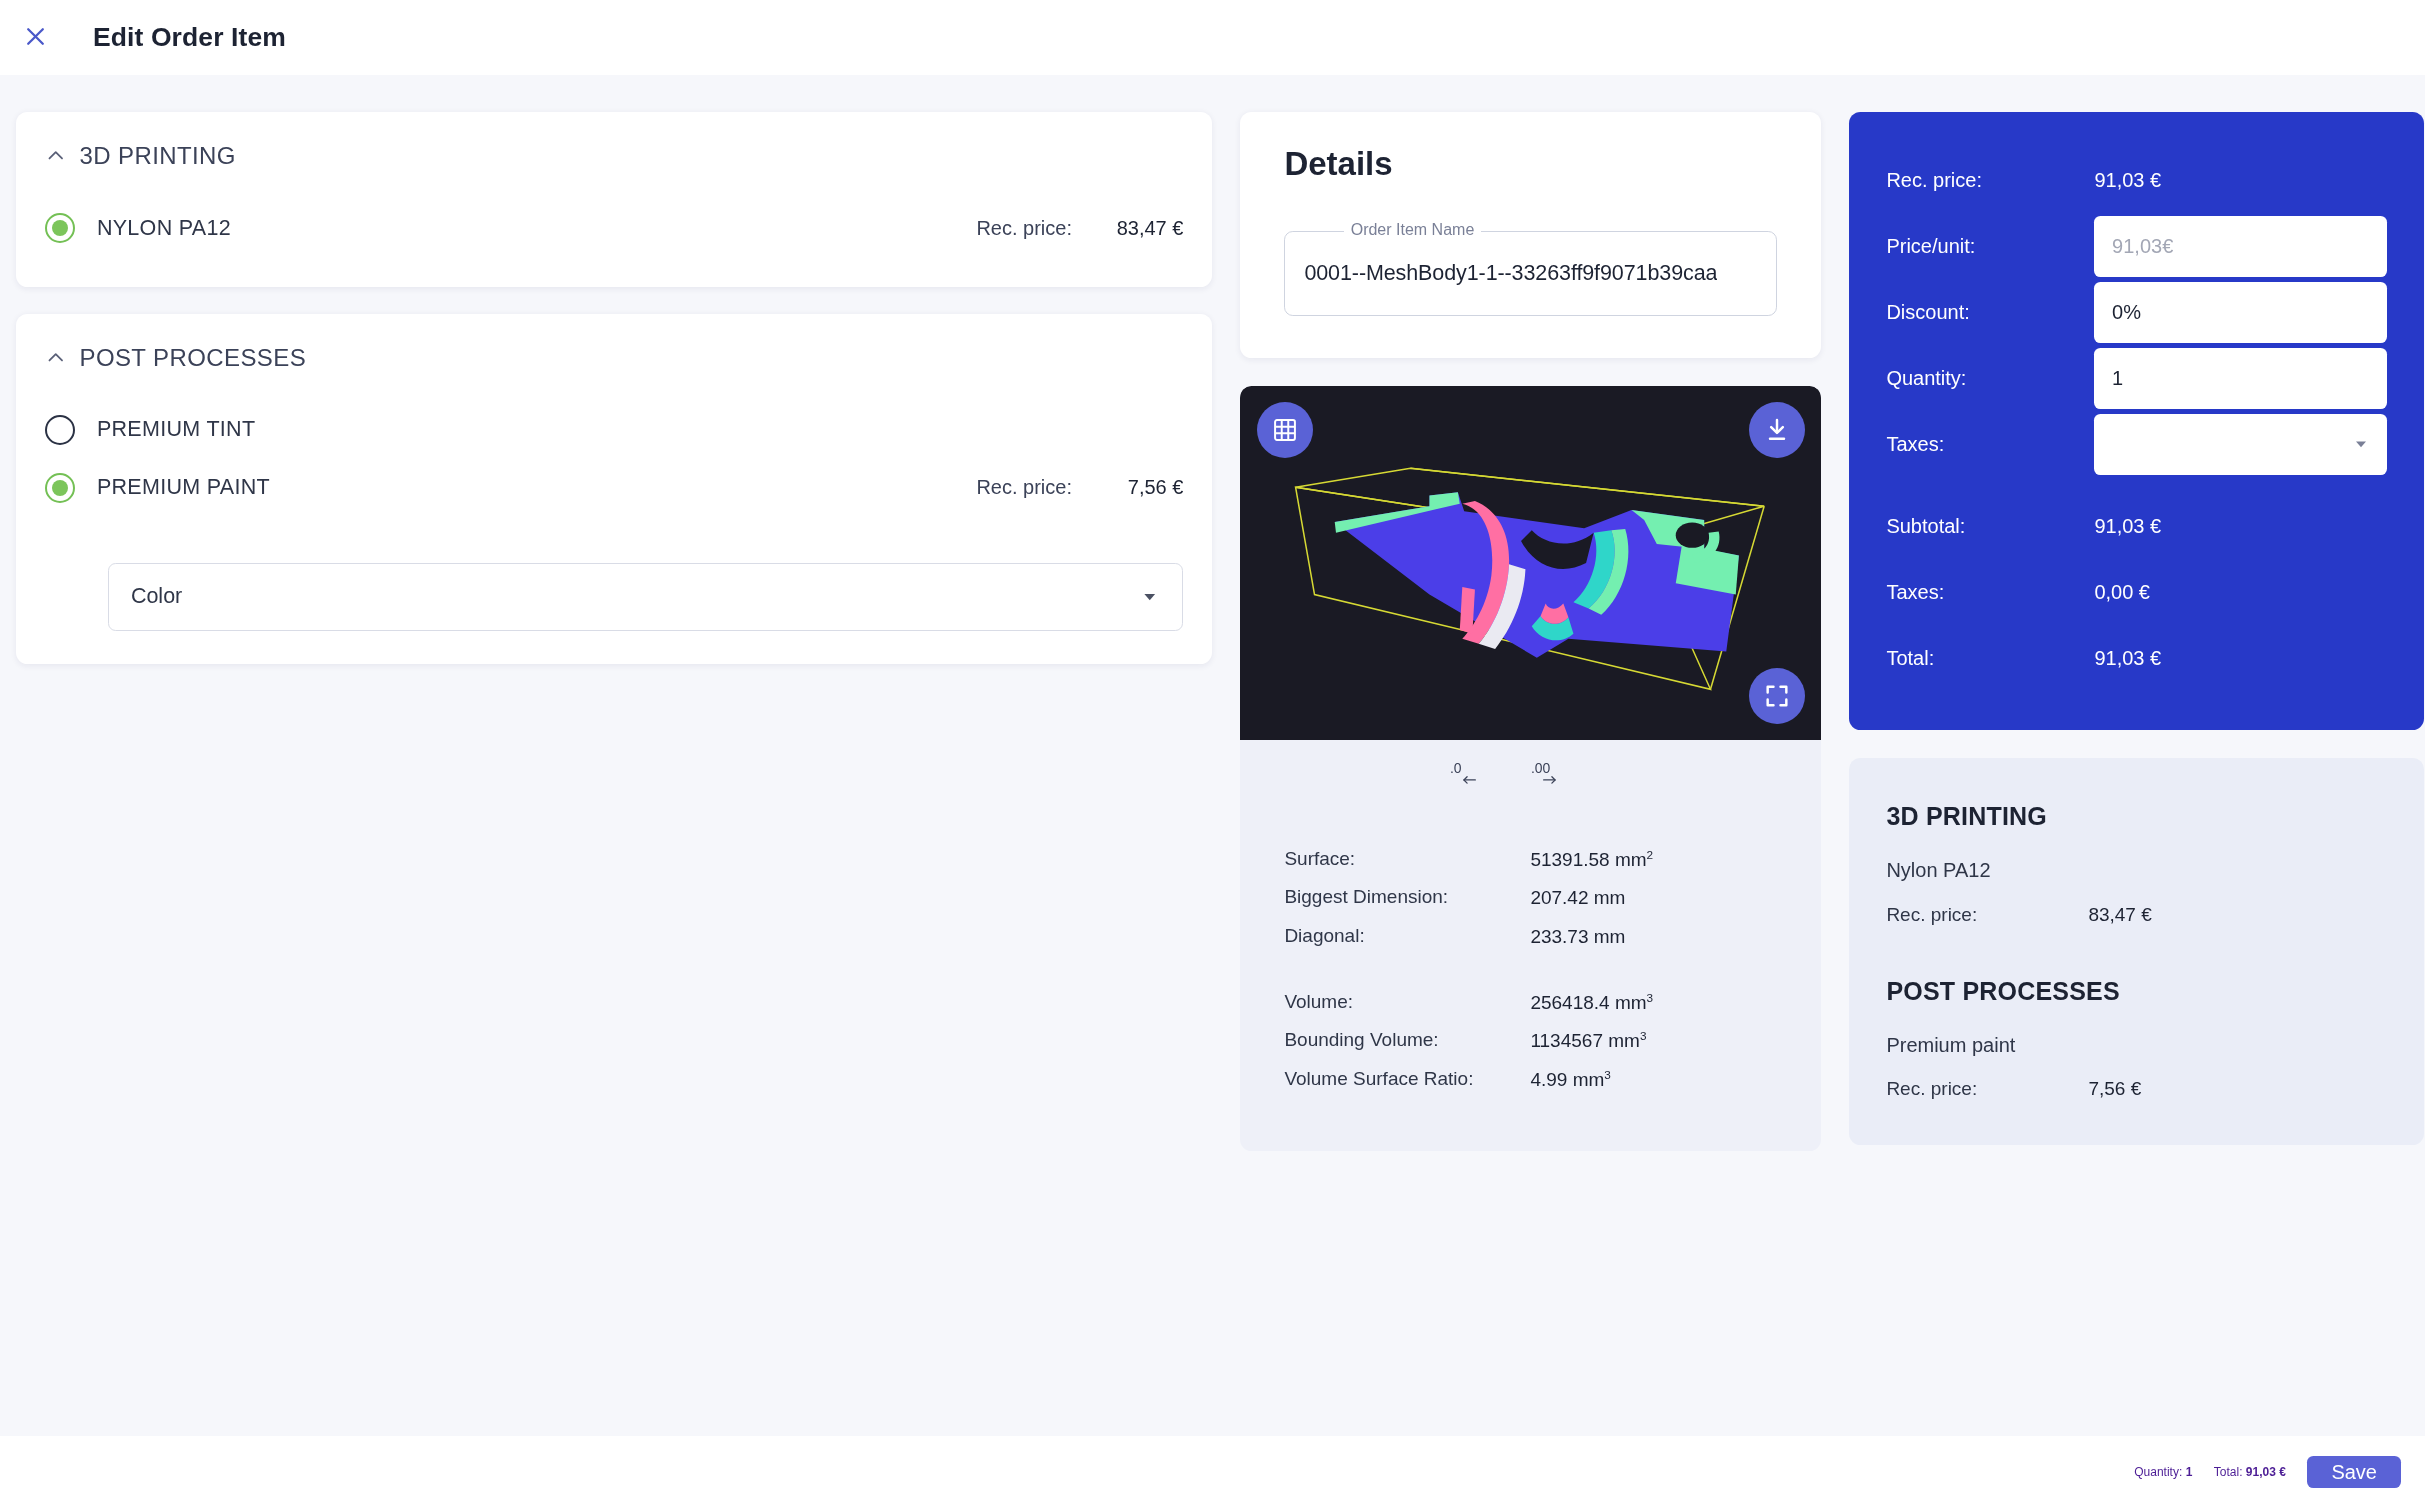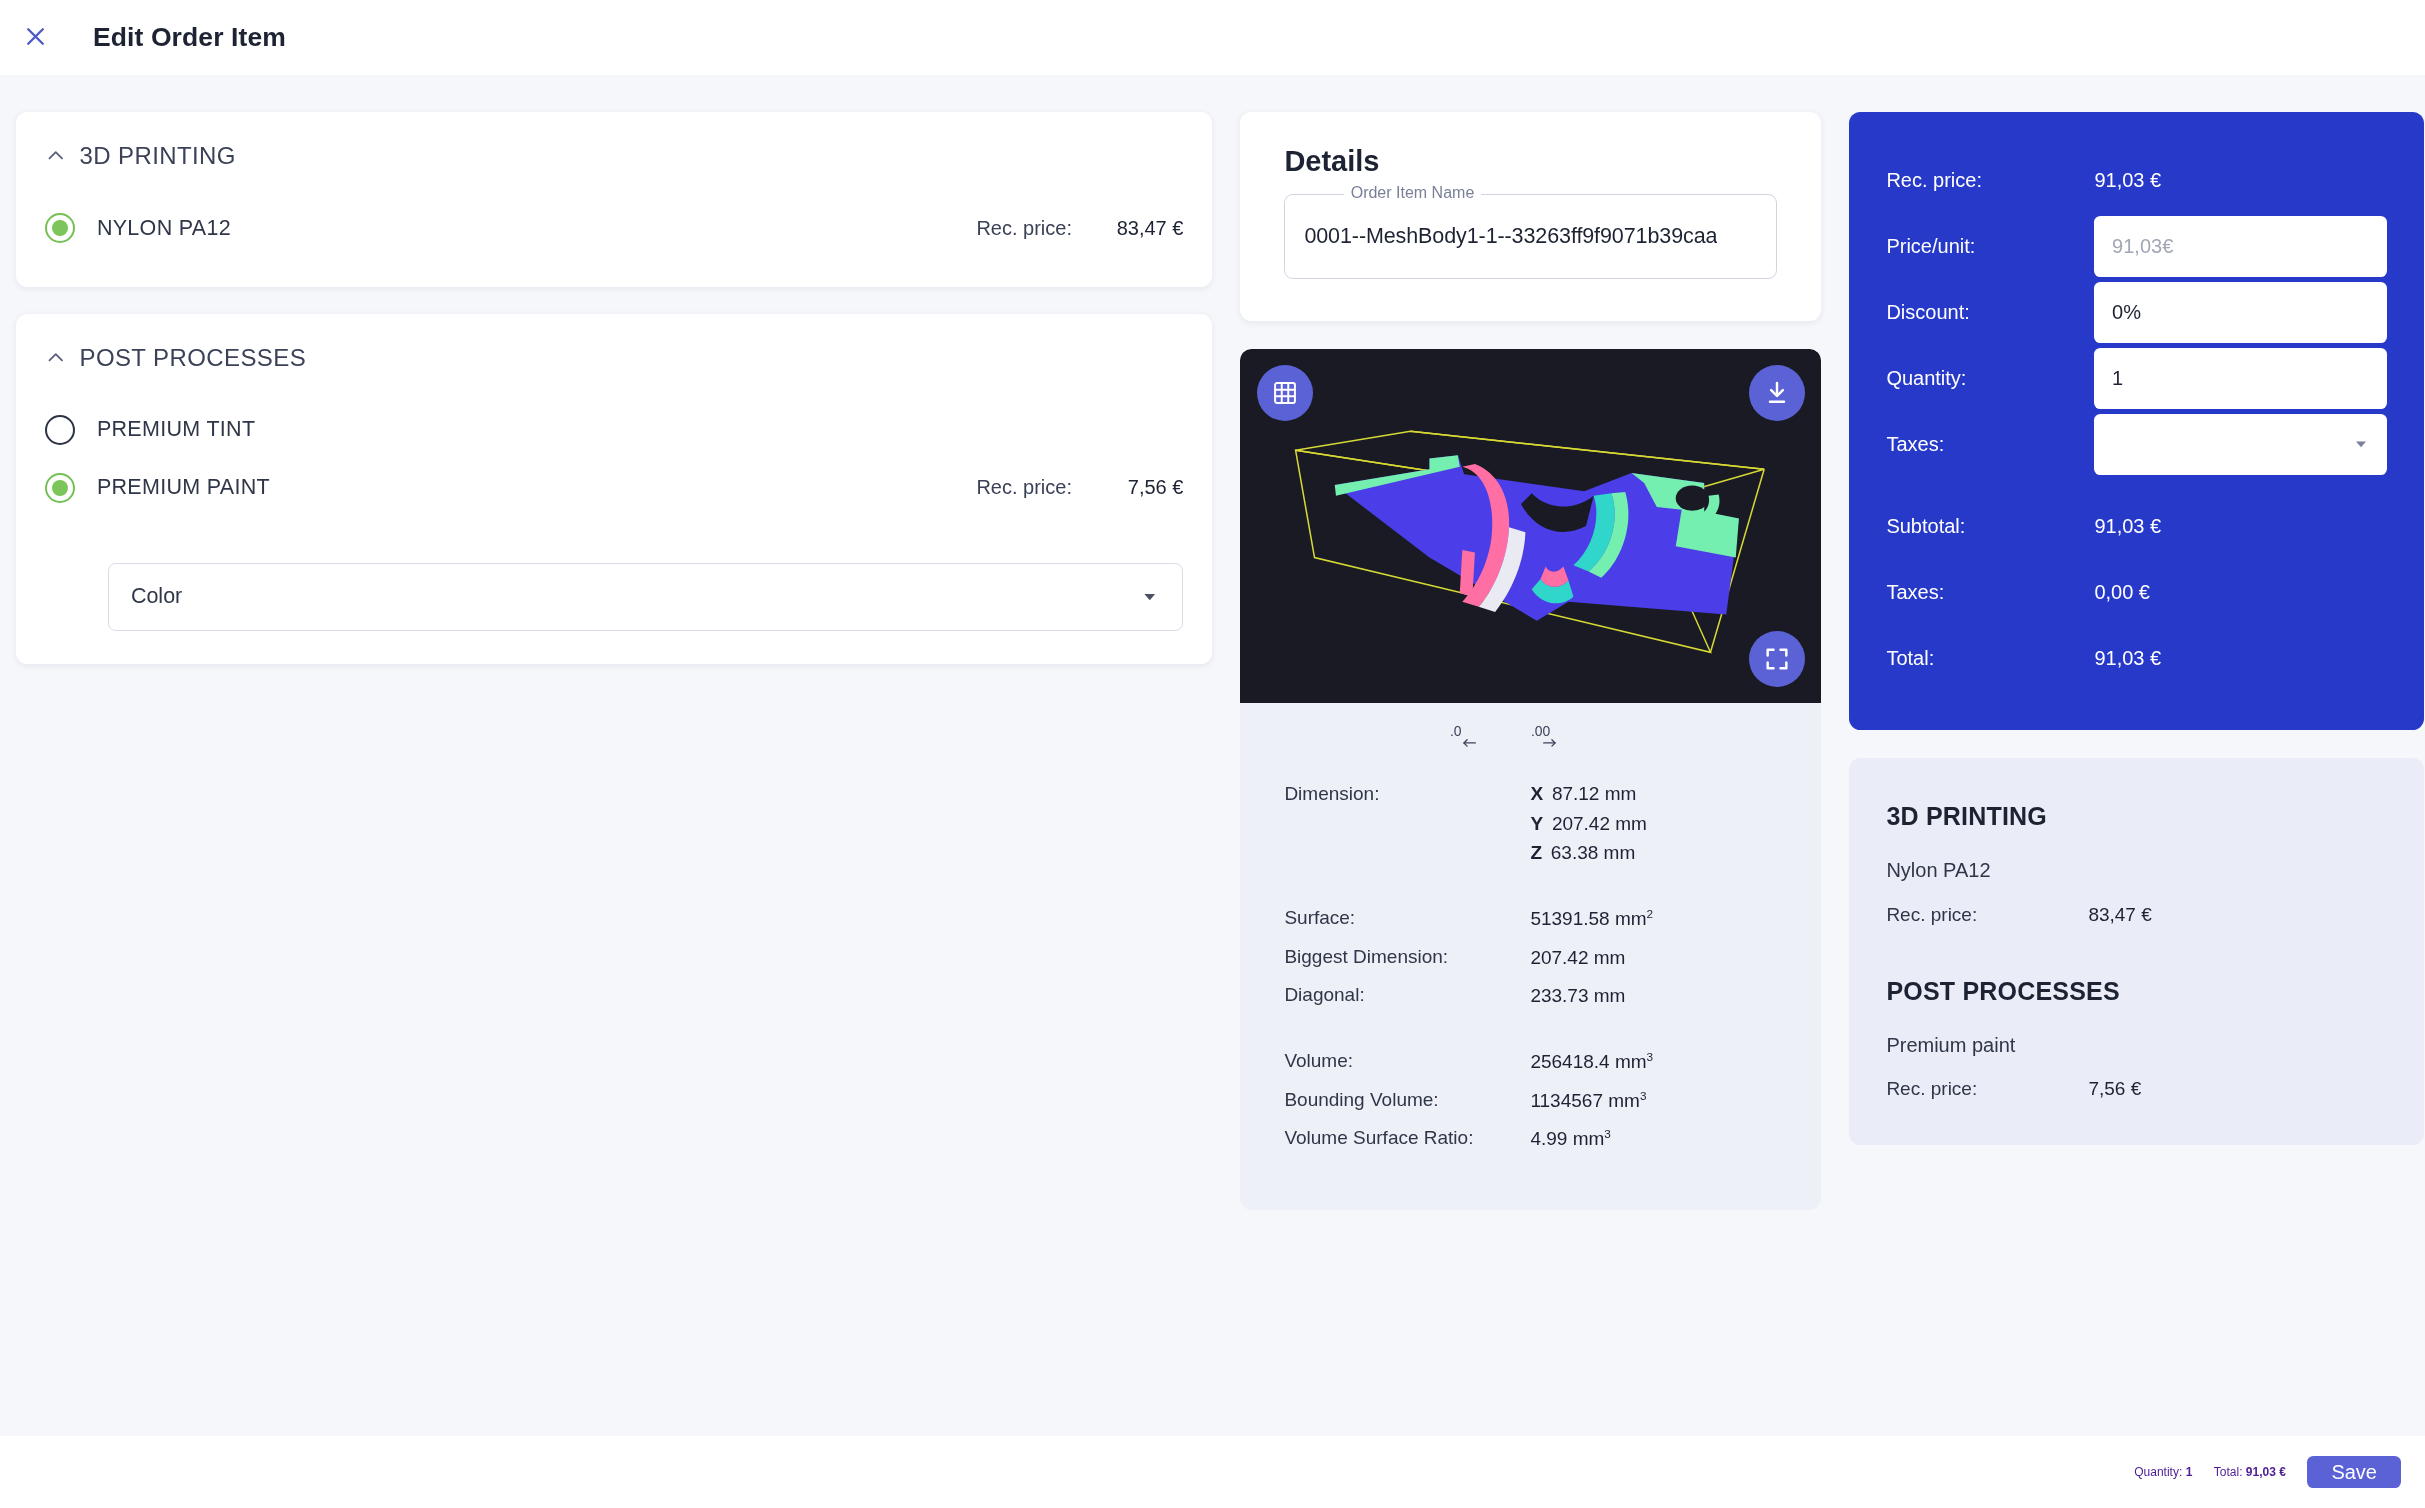--- a/index.html
+++ b/index.html
@@ -121,24 +121,24 @@
     align-items: center;
     padding: 0 21.5px;
     cursor: pointer;
   }
   .select-box .sel-text { font-size: 21.5px; color: #2f3648; flex: 1; }
   .select-box .caret svg { width: 21.5px; height: 21.5px; display: block; }
 
   
   .details-card { padding: 33px 44px 42px 44px; }
   .details-title {
-    font-size: 29px;
+    font-size: 33px;
     font-weight: 700;
     color: #1d2333;
-    margin-bottom: 16px;
+    margin-bottom: 48px;
   }
   .field {
     position: relative;
     border: 1.3px solid #cfd4e0;
     border-radius: 8.8px;
     height: 85px;
     display: flex;
     align-items: center;
     padding: 0 19px;
   }
@@ -474,34 +474,20 @@
             <svg viewBox="0 0 60 52">
               <text x="0" y="22" font-family="Liberation Sans, sans-serif" font-size="22" fill="#3b4258">.00</text>
               <g stroke="#3b4258" stroke-width="2" fill="none" stroke-linecap="round" stroke-linejoin="round">
                 <line x1="20" y1="33" x2="38" y2="33"></line>
                 <polyline points="33,28 38,33 33,38"></polyline>
               </g>
             </svg>
           </span>
         </div>
 
-        <div class="spec-row">
-          <span class="spec-key">Dimension:</span>
-          <span class="dim-lines">
-            <span class="dim-line">
-              <span class="dim-axis">X</span><span>87.12 mm</span>
-            </span>
-            <span class="dim-line">
-              <span class="dim-axis">Y</span><span>207.42 mm</span>
-            </span>
-            <span class="dim-line">
-              <span class="dim-axis">Z</span><span>63.38 mm</span>
-            </span>
-          </span>
-        </div>
 
         <div class="spec-gap"></div>
 
         <div class="spec-row">
           <span class="spec-key">Surface:</span>
           <span class="spec-val"><span>51391.58 mm</span><sup>2</sup></span>
         </div>
         <div class="spec-row">
           <span class="spec-key">Biggest Dimension:</span>
           <span class="spec-val"><span>207.42 mm</span><sup></sup></span>

